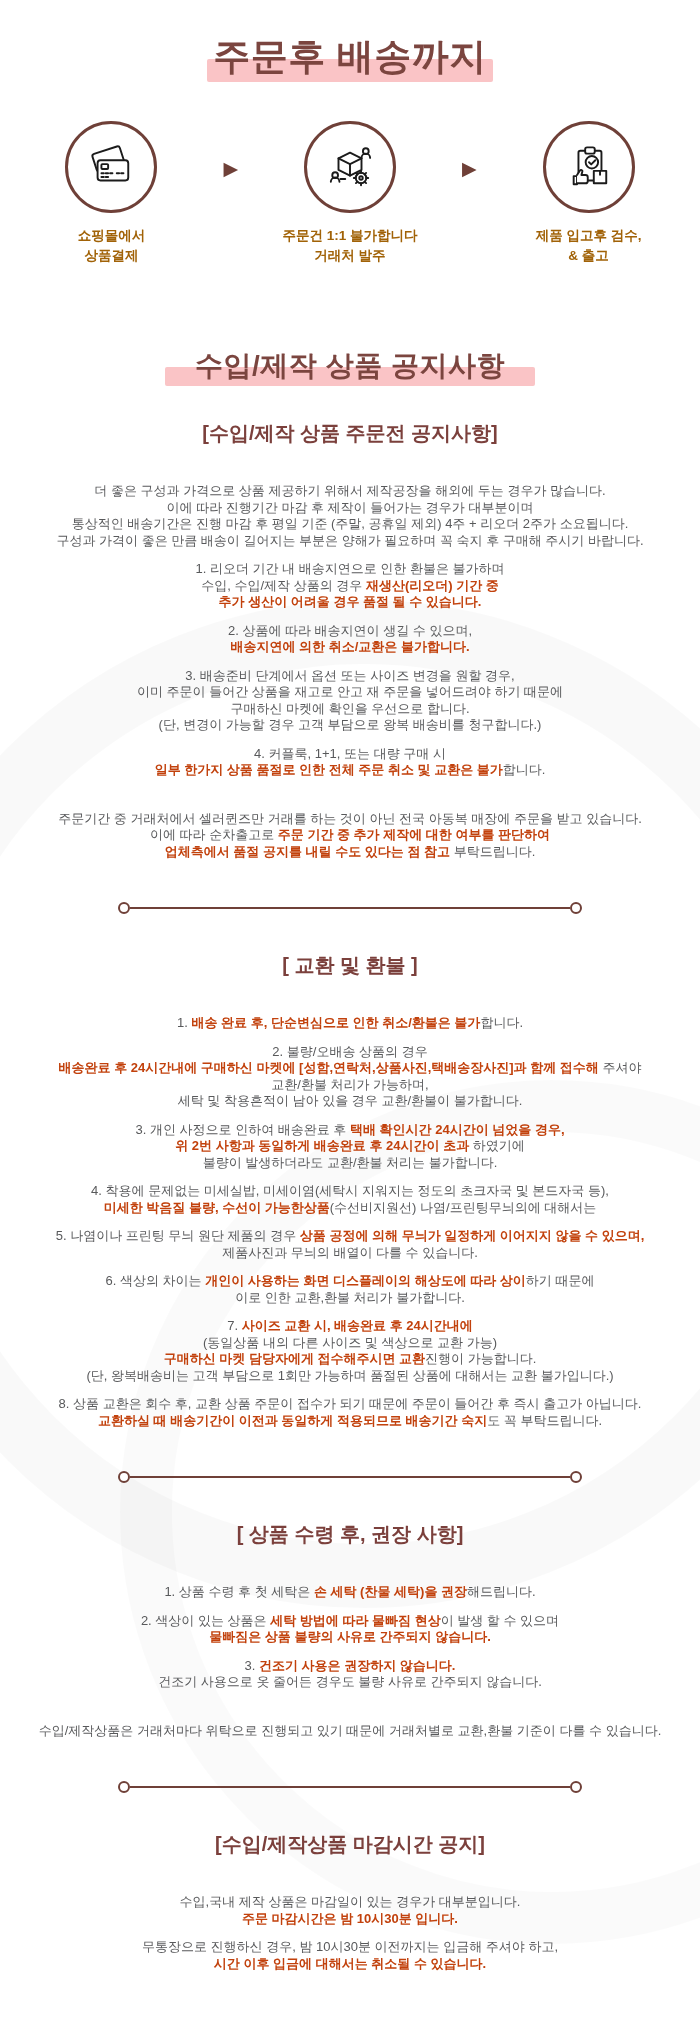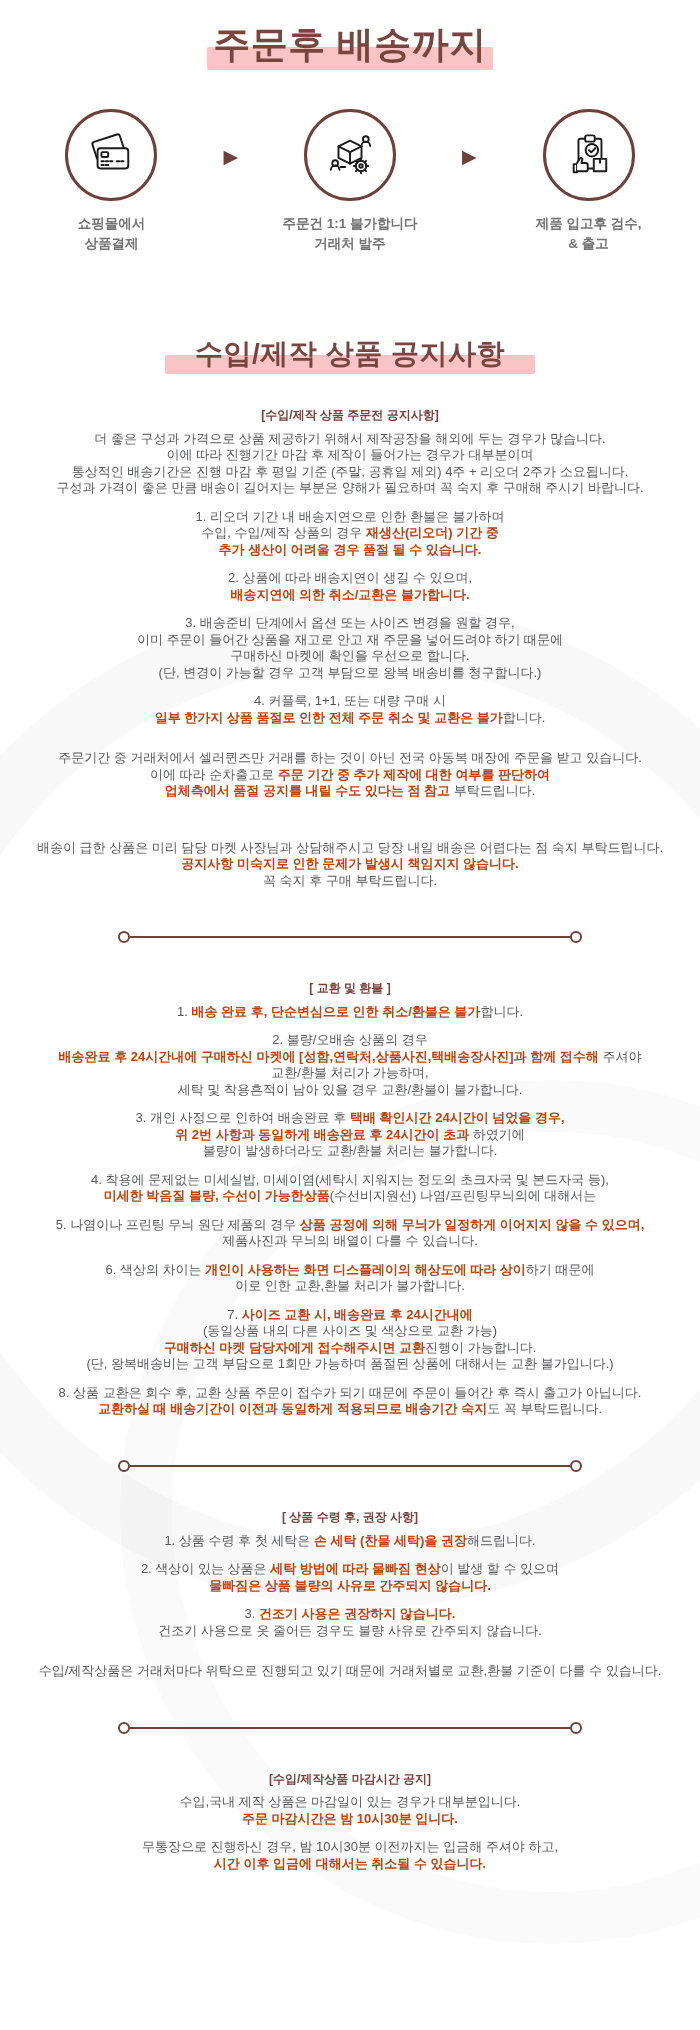--- a/index.html
+++ b/index.html
@@ -17,45 +17,45 @@
   .watermark::after{
     content:"";position:absolute;left:120px;top:1080px;width:760px;height:760px;
     border-radius:50%;border:52px solid rgba(0,0,0,0.02);
   }
   .content{position:relative;z-index:1;text-align:center;padding-bottom:40px;}
 
   
   .title{display:inline-block;position:relative;margin:0;font-weight:900;color:#7B453F;line-height:1.15;}
   .title .txt{position:relative;z-index:1;letter-spacing:0.5px;}
   .title::after{content:"";position:absolute;z-index:0;background:#FAC4C6;top:55%;bottom:-8%;left:-6px;right:-6px;border-radius:2px;}
-  .title1{font-size:37px;margin-top:24px;}
+  .title1{font-size:37px;margin-top:36px;}
   .title2{font-size:28px;}
   .title2::after{left:-30px;right:-30px;top:52%;bottom:-12%;}
   .title2-wrap{margin-top:84px;}
 
   
   .process{display:flex;justify-content:center;align-items:flex-start;gap:24px;margin-top:42px;}
   .step{display:flex;flex-direction:column;align-items:center;width:176px;}
   .circle{
     width:86px;height:86px;border:3.5px solid #6F4038;border-radius:50%;
     display:flex;align-items:center;justify-content:center;background:#fff;
   }
   .arrow{color:#6F4038;font-size:19px;line-height:1;margin-top:38px;}
   .step-label{
-    margin-top:13px;font-size:13.5px;font-weight:700;color:#737373;
+    margin-top:13px;font-size:13.5px;font-weight:700;color:#a16207;
     line-height:1.5;white-space:pre-line;text-align:center;
   }
   .icon-svg{display:block;}
 
   
   #notice-root{font-size:13px;line-height:16.5px;}
-  .sec-header{font-size:12px;font-weight:700;color:#7B403C;margin:38px 0 0;line-height:1.3;}
+  .sec-header{font-size:20px;font-weight:700;color:#7B403C;margin:38px 0 0;line-height:1.3;}
   .block{margin-top:12px;}
-  .sec-header + .block{margin-top:7px;}
-  .block.gap-lg{margin-top:24px;}
+  .sec-header + .block{margin-top:37px;}
+  .block.gap-lg{margin-top:32px;}
   .block.gap-xl{margin-top:40px;}
   .line{min-height:16.5px;}
   .red{color:#c2410c;font-weight:700;}
 
   
   .divider{display:flex;align-items:center;width:464px;margin:42px auto 0;}
   .divider .dot{width:8px;height:8px;border:2.5px solid #6F4038;border-radius:50%;background:#fff;flex:0 0 auto;}
   .divider .rule{flex:1;height:2px;background:#6F4038;}
 </style>
 </head>
@@ -164,25 +164,20 @@
           </div>
           <div class="block">
             <div class="line"><span>4. 커플룩, 1+1, 또는 대량 구매 시</span></div>
             <div class="line"><span class="red">일부 한가지 상품 품절로 인한 전체 주문 취소 및 교환은 불가</span><span>합니다.</span></div>
           </div>
           <div class="block gap-lg">
             <div class="line"><span>주문기간 중 거래처에서 셀러퀸즈만 거래를 하는 것이 아닌 전국 아동복 매장에 주문을 받고 있습니다.</span></div>
             <div class="line"><span>이에 따라 순차출고로 </span><span class="red">주문 기간 중 추가 제작에 대한 여부를 판단하여</span></div>
             <div class="line"><span class="red">업체측에서 품절 공지를 내릴 수도 있다는 점 참고</span><span> 부탁드립니다.</span></div>
           </div>
-          <div class="block gap-xl">
-            <div class="line"><span>배송이 급한 상품은 미리 담당 마켓 사장님과 상담해주시고 당장 내일 배송은 어렵다는 점 숙지 부탁드립니다.</span></div>
-            <div class="line"><span class="red">공지사항 미숙지로 인한 문제가 발생시 책임지지 않습니다.</span></div>
-            <div class="line"><span>꼭 숙지 후 구매 부탁드립니다.</span></div>
-          </div>
         </section>
         <div class="divider">
           <span class="dot"></span>
           <span class="rule"></span>
           <span class="dot"></span>
         </div>
         <section class="notice-section">
           <h3 class="sec-header">[ 교환 및 환불 ]</h3>
           <div class="block">
             <div class="line"><span>1. </span><span class="red">배송 완료 후, 단순변심으로 인한 취소/환불은 불가</span><span>합니다.</span></div>

